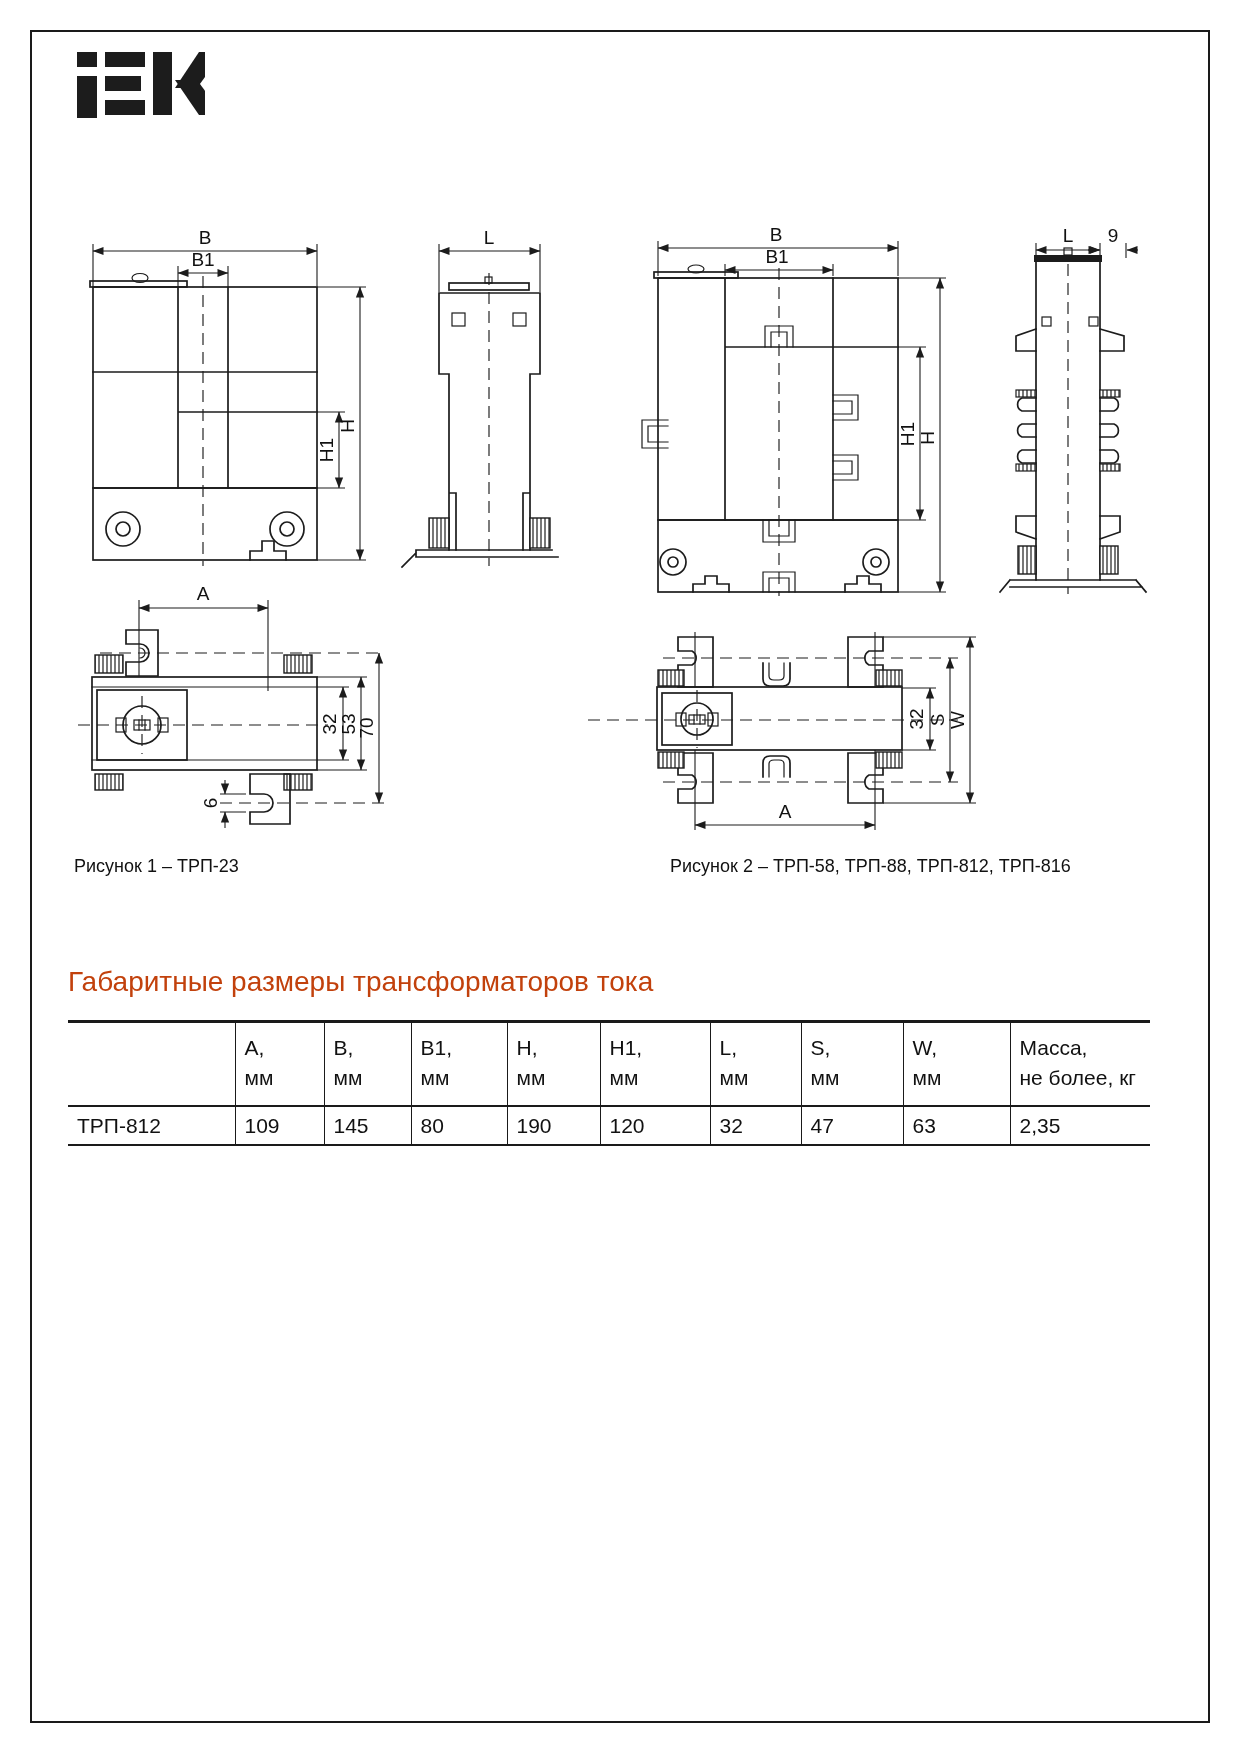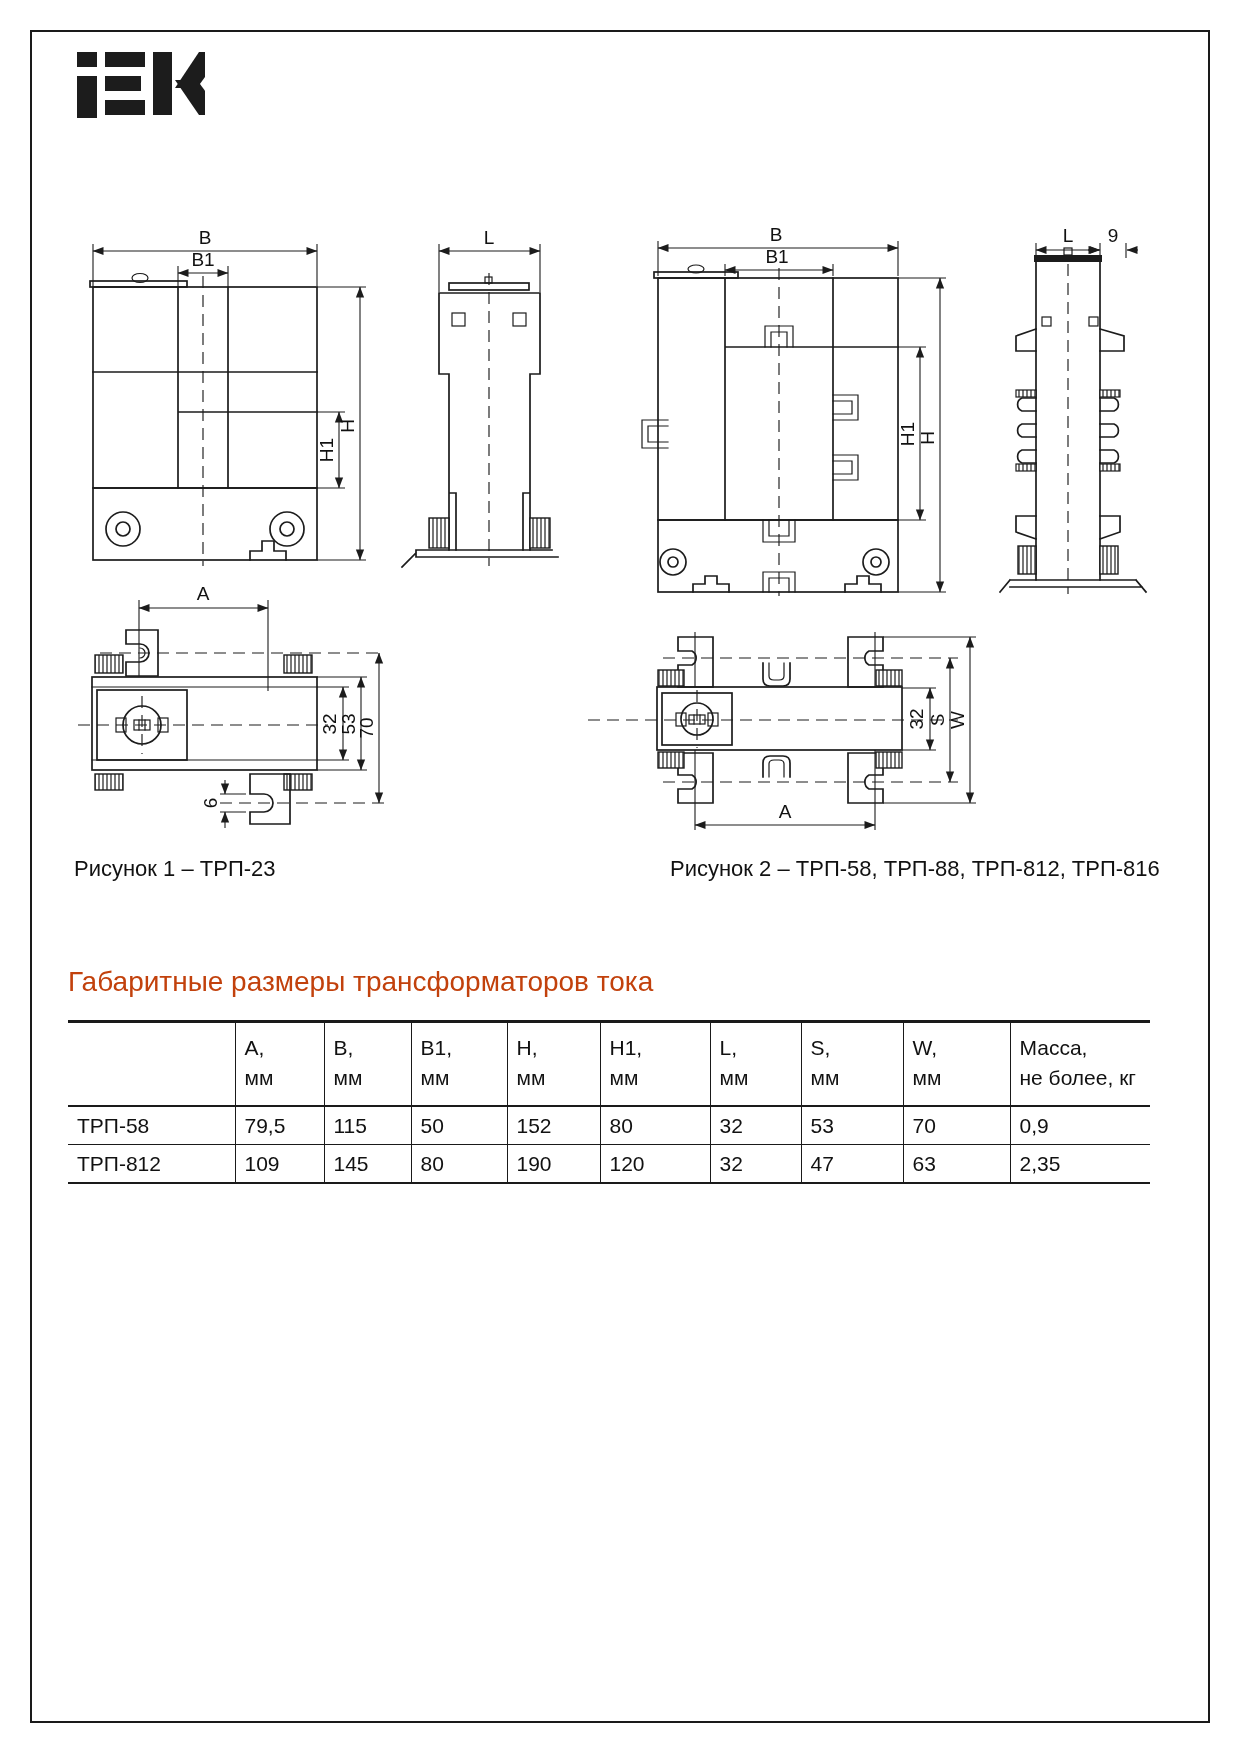--- a/index.html
+++ b/index.html
@@ -10,21 +10,21 @@
   .frame{position:absolute;left:30px;top:30px;width:1176px;height:1689px;
     border:2px solid #1a1a1a;pointer-events:none;}
   .abs{position:absolute;}
   
   .o{stroke:#1c1c1c;stroke-width:1.7;fill:none;stroke-linecap:square;}
   .o2{stroke:#1c1c1c;stroke-width:1.2;fill:none;stroke-linecap:square;}
   .d{stroke:#1c1c1c;stroke-width:1.1;fill:none;}
   .ds{stroke:#1c1c1c;stroke-width:1.15;fill:none;stroke-dasharray:12 7;}
   .fillk{fill:#1c1c1c;stroke:none;}
   text.dl{font:19px "Liberation Sans",sans-serif;fill:#111;}
-  .caption{position:absolute;font-size:22px;color:#111;white-space:nowrap;}
+  .caption{position:absolute;font-size:18px;color:#111;white-space:nowrap;}
   .tbl-title{position:absolute;font-size:28px;color:#c2410c;white-space:nowrap;}
   
   table.dims{position:absolute;left:68px;top:1020px;border-collapse:collapse;
     table-layout:fixed;border-top:3px solid #1a1a1a;border-bottom:2.5px solid #1a1a1a;}
   table.dims th,table.dims td{border-right:1.5px solid #1a1a1a;
     font-family:"Liberation Sans",sans-serif;font-size:21px;text-align:left;
     padding:0 4px 0 9px;color:#111;}
   table.dims th:last-child,table.dims td:last-child{border-right:none;}
   table.dims thead th{border-bottom:2px solid #1a1a1a;height:72px;
     vertical-align:top;padding-top:10px;font-weight:normal;line-height:30px;}
@@ -316,32 +316,20 @@
           <div>мм</div>
         </th>
       <th>
           <div>Масса,</div>
           <div>не более, кг</div>
         </th>
     </tr>
   </thead>
   <tbody>
     <tr>
-      <td>ТРП-58</td>
-      <td>79,5</td>
-      <td>115</td>
-      <td>50</td>
-      <td>152</td>
-      <td>80</td>
-      <td>32</td>
-      <td>53</td>
-      <td>70</td>
-      <td>0,9</td>
-    </tr>
-    <tr>
       <td>ТРП-812</td>
       <td>109</td>
       <td>145</td>
       <td>80</td>
       <td>190</td>
       <td>120</td>
       <td>32</td>
       <td>47</td>
       <td>63</td>
       <td>2,35</td>

